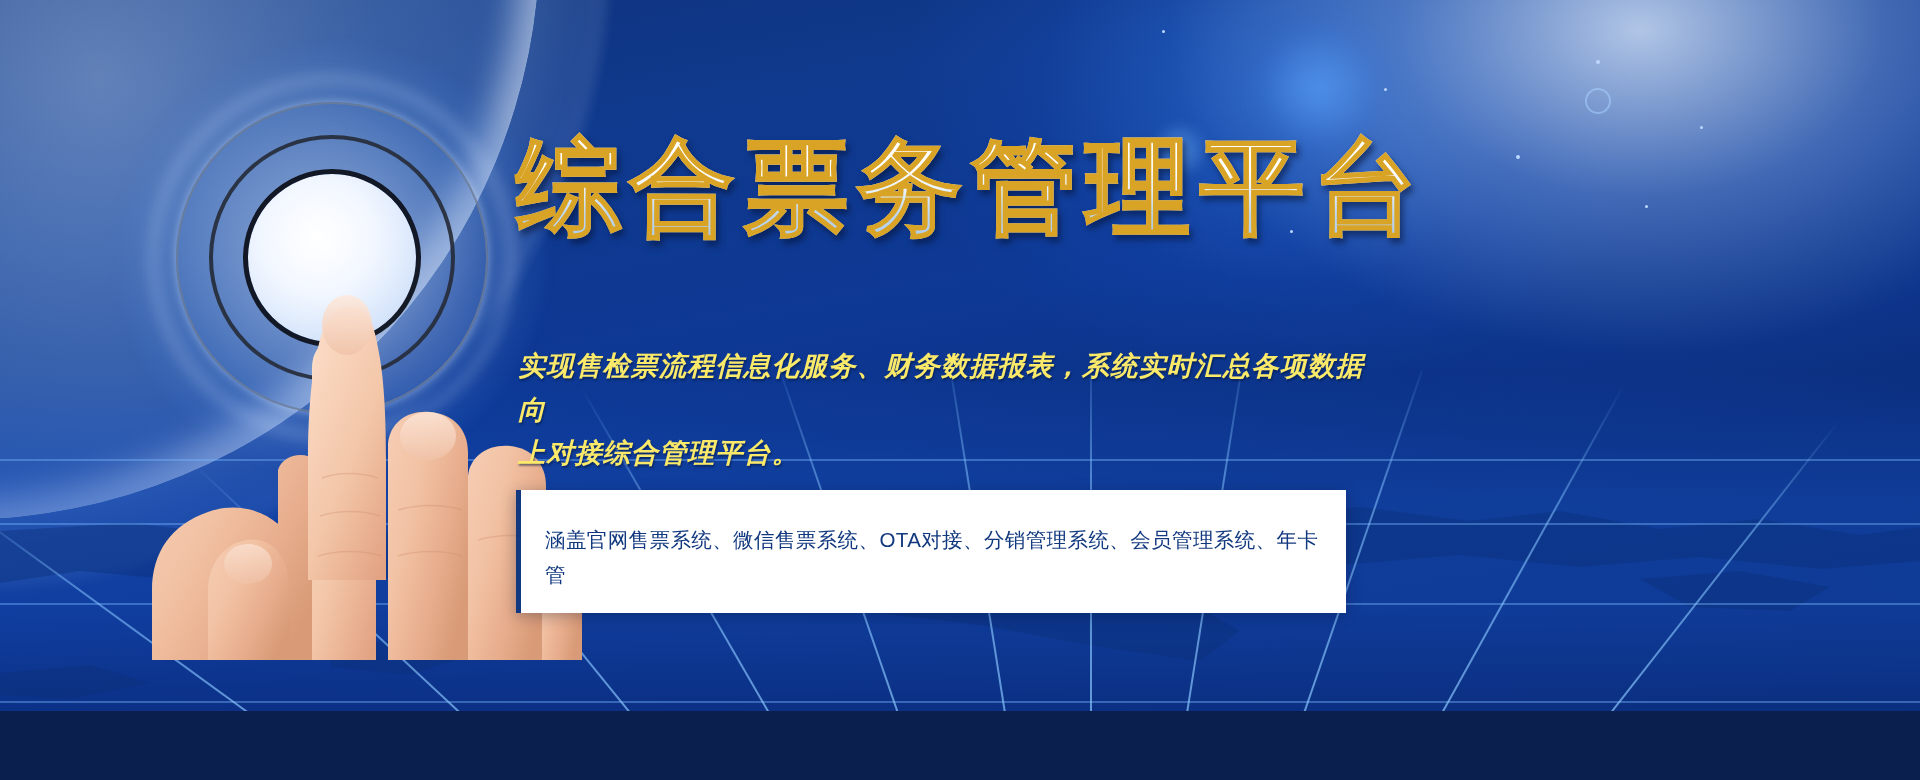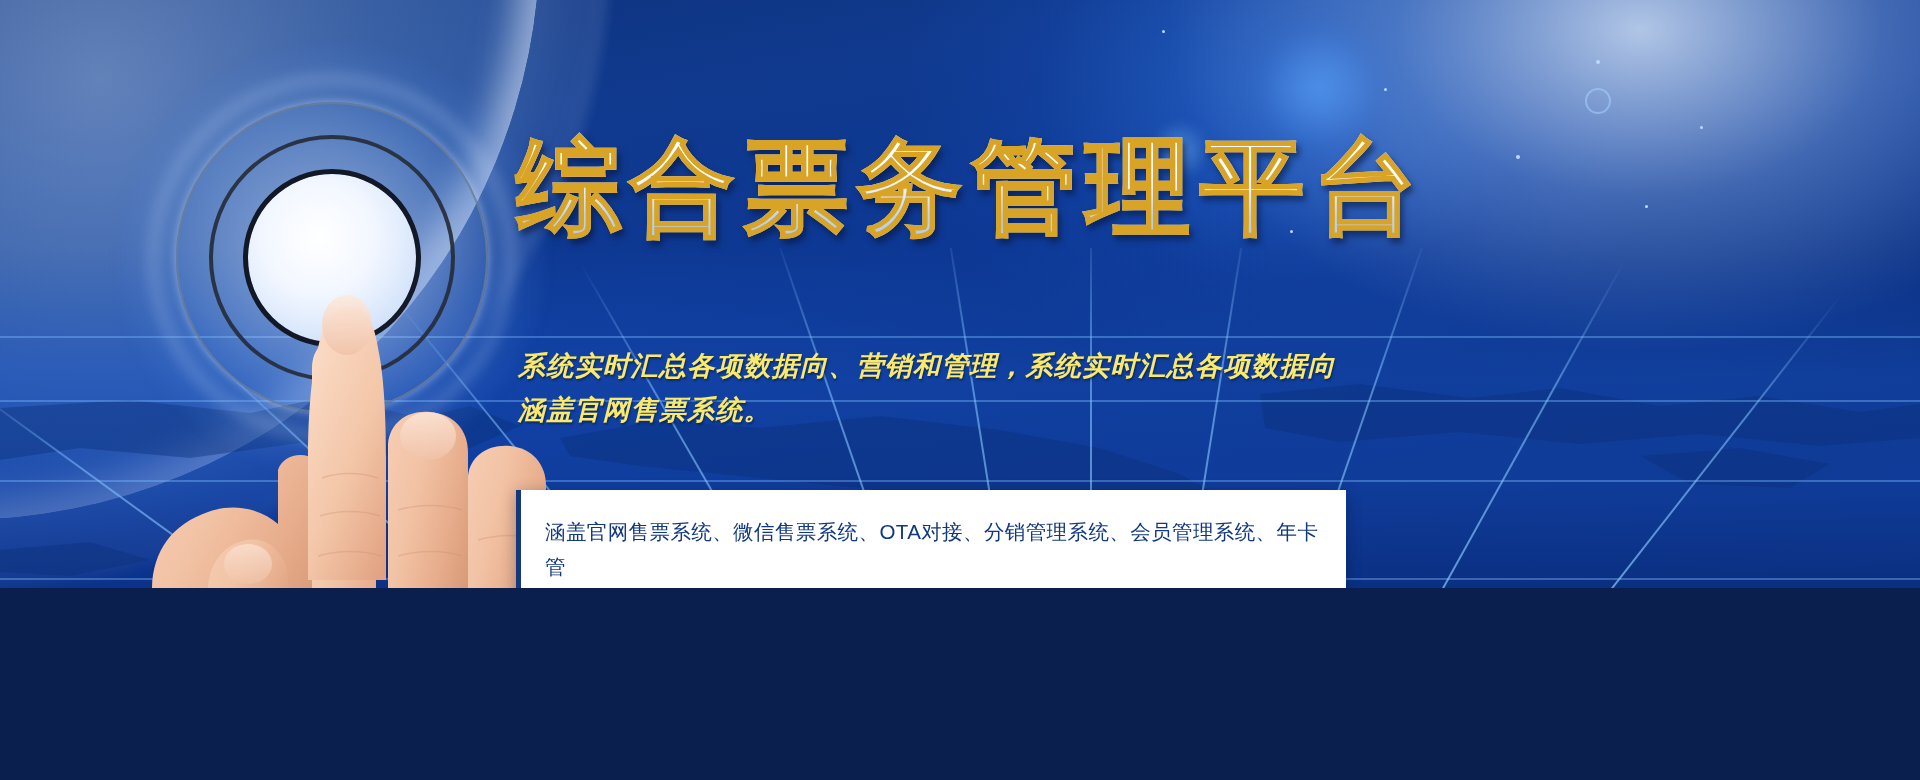--- a/index.html
+++ b/index.html
@@ -1,21 +1,21 @@
 <!DOCTYPE html>
 <html><head>
 <meta charset="utf-8">
 <style>
   * { margin:0; padding:0; box-sizing:border-box; }
   html,body { background:#0a1f4d; }
   body { font-family:"Liberation Sans", sans-serif; }
 
   #banner{
     position:relative;
-    width:1920px; height:588px;
+    width:1920px; height:711px;
     overflow:hidden;
     background:
       radial-gradient(ellipse 760px 520px at 1640px 30px, rgba(205,222,245,0.85) 0%, rgba(150,185,235,0.38) 32%, rgba(40,95,190,0.06) 62%, rgba(0,0,0,0) 78%),
       radial-gradient(ellipse 520px 400px at 1290px 90px, rgba(60,140,255,0.45) 0%, rgba(30,90,210,0.16) 48%, rgba(0,0,0,0) 75%),
       linear-gradient(170deg, #0e3179 0%, #103a8e 22%, #0d3894 45%, #0a2e7e 70%, #082a6e 100%);
   }
 
   
   .earth{
     position:absolute; left:-620px; top:-640px;
@@ -124,21 +124,21 @@
     font-family:"Liberation Serif", serif;
     font-size:27px; font-weight:bold; font-style:italic;
     line-height:1.62; letter-spacing:1.2px;
     color:#fbe96a;
     text-shadow:1px 2px 2px rgba(4,22,60,0.55);
   }
   .infobox{
     position:absolute; left:516px; top:490px;
     width:830px; min-height:98px;
     background:#ffffff;
-    padding:24px 26px 20px 24px;
+    padding:32px 26px 20px 24px;
     border-left:5px solid #12397f;
     box-shadow:0 3px 14px rgba(2,16,48,0.30);
   }
   .infobox p{
     font-family:"Liberation Sans", sans-serif;
     font-size:20.5px; line-height:1.72; letter-spacing:0.4px;
     color:#12397f;
   }
 </style>
 </head>
@@ -247,21 +247,21 @@
       <path d="M206,396 C226,390 250,390 270,396"></path>
       <path d="M286,350 C306,344 332,344 350,350"></path>
       <path d="M286,396 C306,390 332,390 350,396"></path>
       <path d="M366,380 C386,374 412,374 430,380"></path>
     </g>
   </svg>
 
   <div class="title">综合票务管理平台</div>
 
   <div class="subtitle">
-    <div>系统实时汇总各项数据向、营销和管理，系统实时汇总各项数据向</div>
-    <div>涵盖官网售票系统。</div>
+    <div>实现售检票流程信息化服务、财务数据报表，系统实时汇总各项数据向</div>
+    <div>上对接综合管理平台。</div>
   </div>
 
   <div class="infobox">
     <p>涵盖官网售票系统、微信售票系统、OTA对接、分销管理系统、会员管理系统、年卡管</p>
   </div>
 
 </div>
 
 </body></html>

